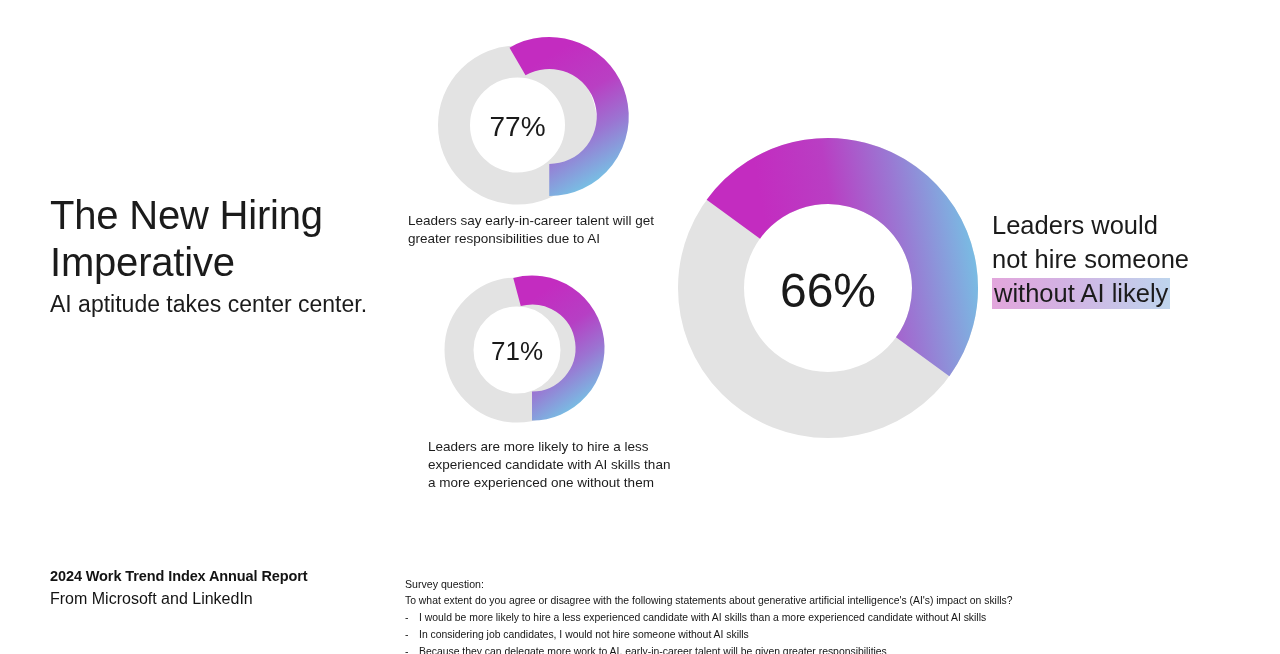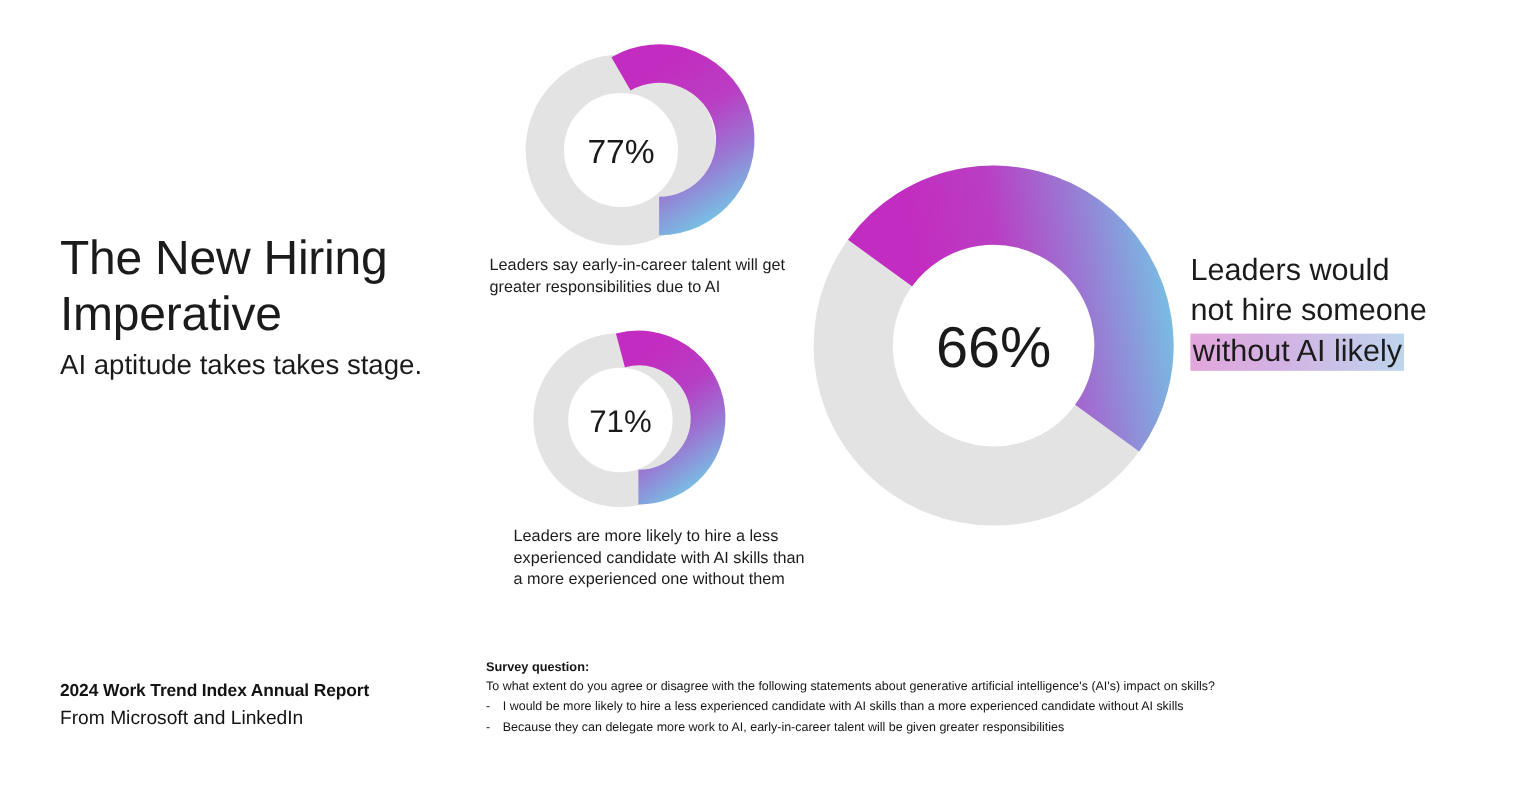--- a/index.html
+++ b/index.html
@@ -118,22 +118,23 @@
   .survey {
     position: absolute;
     left: 405px;
     top: 548px;
     width: 740px;
     font-size: 10.4px;
     line-height: 1.62;
     color: #151515;
   }
   .survey-label {
-    font-weight: 700;
+    font-weight: 400;
     font-size: 10.6px;
+    margin-top: 28px;
   }
   .survey-q { font-weight: 400; }
   .survey-list {
     list-style: none;
     margin: 0;
     padding: 0;
   }
   .survey-list li {
     position: relative;
     padding-left: 14px;
@@ -144,21 +145,21 @@
     left: 0;
     top: 0;
   }
 </style>
 </head>
 <body>
 
 <div class="stage">
 
   <div class="headline">The New Hiring Imperative</div>
-  <div class="subhead">AI aptitude takes takes stage.</div>
+  <div class="subhead">AI aptitude takes center center.</div>
 
   <div class="donut" id="donut-77">
     <svg width="185" height="160" viewBox="0 0 185 160">
       <defs>
         <linearGradient id="grad77" x1="0.62" y1="0" x2="0.18" y2="1">
           <stop offset="0%" stop-color="#C32CC0"></stop>
           <stop offset="38%" stop-color="#B93FC3"></stop>
           <stop offset="68%" stop-color="#9B74D2"></stop>
           <stop offset="100%" stop-color="#79BCE3"></stop>
         </linearGradient>
@@ -221,17 +222,18 @@
   <div class="footer">
     <div class="footer-title">2024 Work Trend Index Annual Report</div>
     <div class="footer-sub">From Microsoft and LinkedIn</div>
   </div>
 
   <div class="survey">
     <div class="survey-label">Survey question:</div>
     <div class="survey-q">To what extent do you agree or disagree with the following statements about generative artificial intelligence's (AI's) impact on skills?</div>
     <ul class="survey-list">
       <li>I would be more likely to hire a less experienced candidate with AI skills than a more experienced candidate without AI skills</li>
+      <li>In considering job candidates, I would not hire someone without AI skills</li>
       <li>Because they can delegate more work to AI, early-in-career talent will be given greater responsibilities</li>
     </ul>
   </div>
 
 </div>
 
 </body></html>

